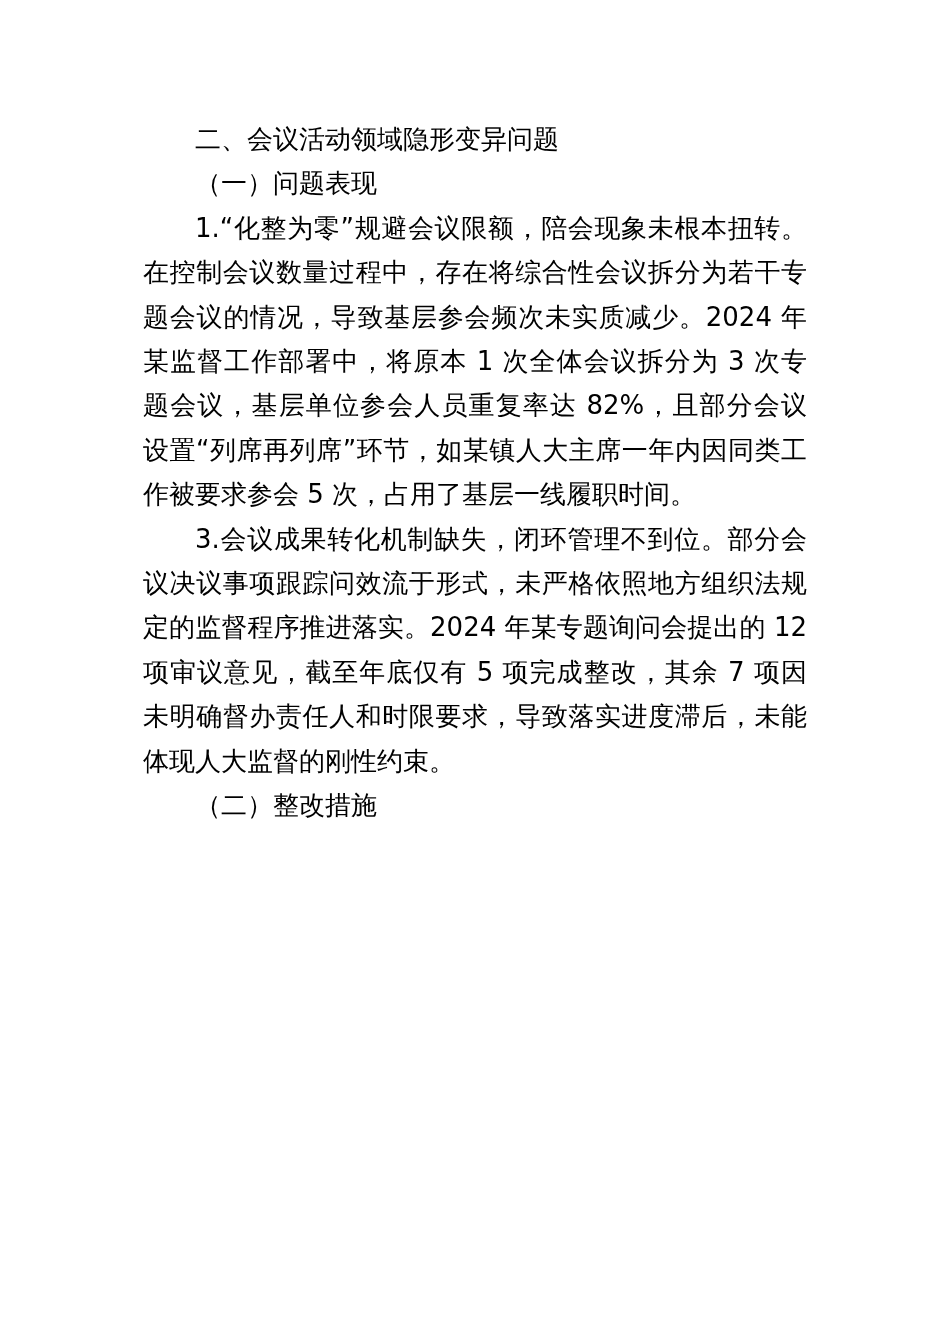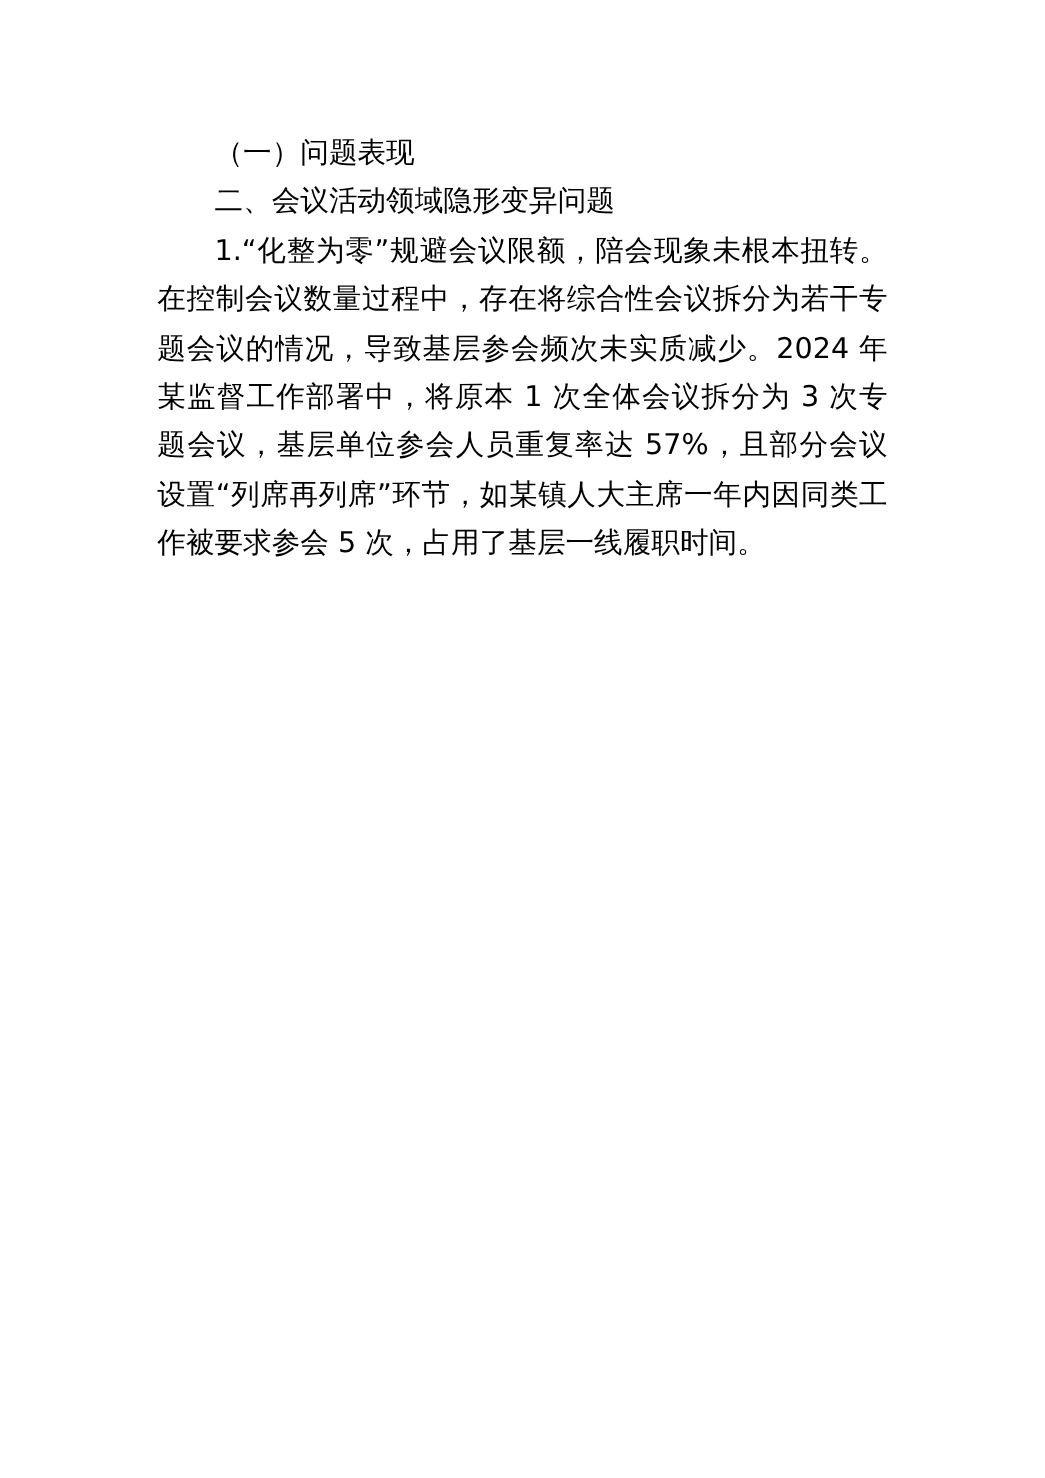--- a/index.html
+++ b/index.html
@@ -28,17 +28,19 @@
     text-indent: 52px; 
     margin: 0;
     font-weight: 400;
   }
 </style>
 </head>
 <body>
 
 <div class="page">
   <div class="doc-content">
+    <p>二、会议活动领域隐形变异问题</p>
     <p>（一）问题表现</p>
-    <p>二、会议活动领域隐形变异问题</p>
-    <p>1.“化整为零”规避会议限额，陪会现象未根本扭转。在控制会议数量过程中，存在将综合性会议拆分为若干专题会议的情况，导致基层参会频次未实质减少。2024 年某监督工作部署中，将原本 1 次全体会议拆分为 3 次专题会议，基层单位参会人员重复率达 57%，且部分会议设置“列席再列席”环节，如某镇人大主席一年内因同类工作被要求参会 5 次，占用了基层一线履职时间。</p>
+    <p>1.“化整为零”规避会议限额，陪会现象未根本扭转。在控制会议数量过程中，存在将综合性会议拆分为若干专题会议的情况，导致基层参会频次未实质减少。2024 年某监督工作部署中，将原本 1 次全体会议拆分为 3 次专题会议，基层单位参会人员重复率达 82%，且部分会议设置“列席再列席”环节，如某镇人大主席一年内因同类工作被要求参会 5 次，占用了基层一线履职时间。</p>
+    <p>3.会议成果转化机制缺失，闭环管理不到位。部分会议决议事项跟踪问效流于形式，未严格依照地方组织法规定的监督程序推进落实。2024 年某专题询问会提出的 12 项审议意见，截至年底仅有 5 项完成整改，其余 7 项因未明确督办责任人和时限要求，导致落实进度滞后，未能体现人大监督的刚性约束。</p>
+    <p>（二）整改措施</p>
   </div>
 </div>
 
 </body></html>

